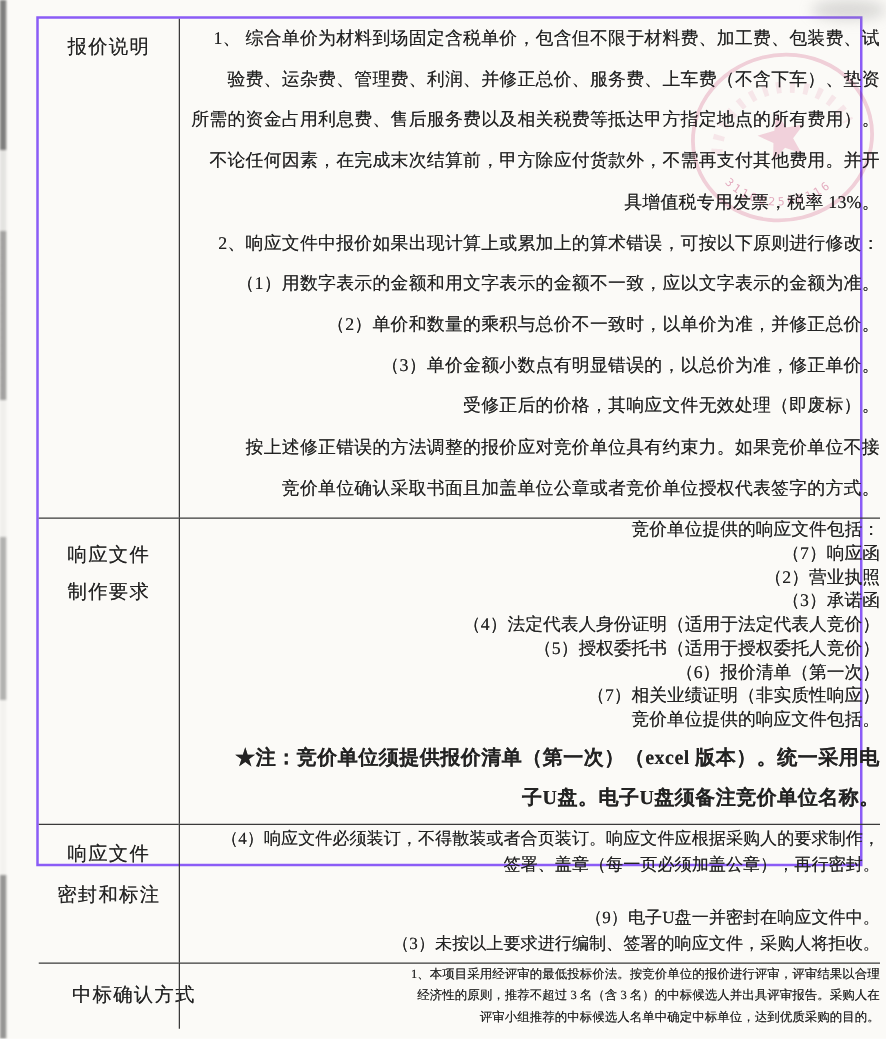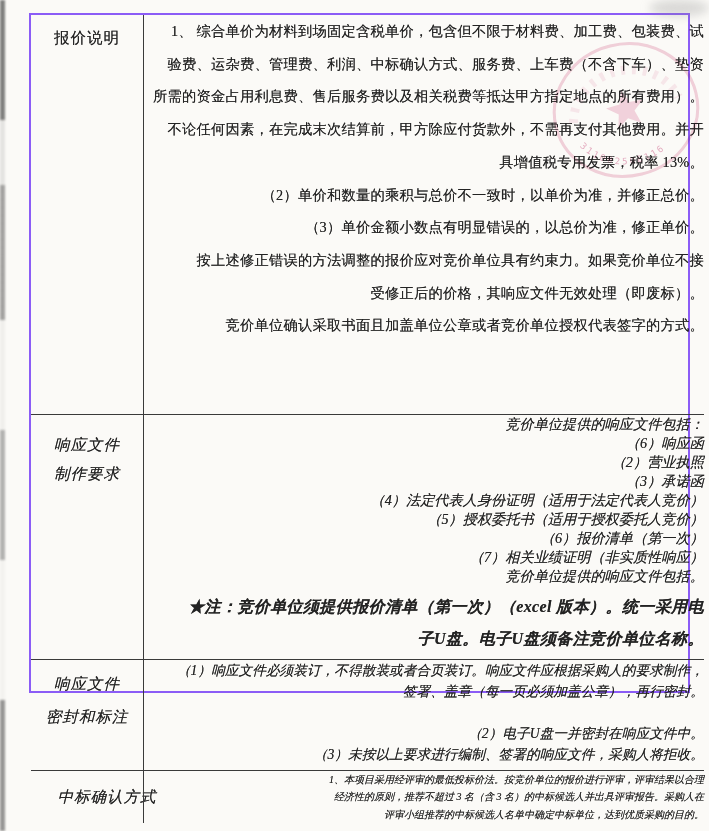--- a/index.html
+++ b/index.html
@@ -28,21 +28,21 @@
   }
   
   .doc-table{
     position:absolute;left:29px;top:13px;width:661px;height:680px;
     box-sizing:border-box;border:2px solid #8b5cf6;
     display:grid;grid-template-columns:112px 1fr;
     grid-template-rows:399px 245px 111px 1fr;
     background:transparent;z-index:2;text-align:right;
   }
   .cell{box-sizing:border-box;overflow:visible;}
-  .cell.bt{border-top:1px solid #3a3a3a;font-style:italic;}
+  .cell.bt{border-top:1px solid #3a3a3a;}
   .cell.content{border-left:1px solid #3a3a3a;padding:0 0 0 9px;}
   .label{
     display:flex;flex-direction:column;align-items:center;
     font-size:15.5px;letter-spacing:1px;
   }
   .label .line{white-space:nowrap;}
   .label-r1{padding-top:8px;}  .label-r1 .line{line-height:30px;}
   .label-r2{padding-top:15px;} .label-r2 .line{line-height:29px;}
   .label-r3{padding-top:7px;}  .label-r3 .line{line-height:33px;}
   .label-r4{justify-content:center;padding-left:40px;} .label-r4 .line{line-height:20px;}
@@ -70,62 +70,64 @@
 <div class="edge-left"></div>
 <div class="smudge-top-right"></div>
 
 <div class="doc-table">
 
   <div class="cell label label-r1">
       <div class="line">报价说明</div>
     </div>
   <div class="cell content content-r1">
       <div class="line">1、 综合单价为材料到场固定含税单价，包含但不限于材料费、加工费、包装费、试</div>
-      <div class="line">验费、运杂费、管理费、利润、中标确认方式、服务费、上车费（不含下车）、垫资</div>
+      <div class="line">验费、运杂费、管理费、利润、并修正总价、服务费、上车费（不含下车）、垫资</div>
       <div class="line">所需的资金占用利息费、售后服务费以及相关税费等抵达甲方指定地点的所有费用）。</div>
       <div class="line">不论任何因素，在完成末次结算前，甲方除应付货款外，不需再支付其他费用。并开</div>
       <div class="line">具增值税专用发票，税率 13%。</div>
+      <div class="line">2、响应文件中报价如果出现计算上或累加上的算术错误，可按以下原则进行修改：</div>
+      <div class="line">（1）用数字表示的金额和用文字表示的金额不一致，应以文字表示的金额为准。</div>
       <div class="line">（2）单价和数量的乘积与总价不一致时，以单价为准，并修正总价。</div>
       <div class="line">（3）单价金额小数点有明显错误的，以总价为准，修正单价。</div>
+      <div class="line">受修正后的价格，其响应文件无效处理（即废标）。</div>
       <div class="line">　　按上述修正错误的方法调整的报价应对竞价单位具有约束力。如果竞价单位不接</div>
-      <div class="line">受修正后的价格，其响应文件无效处理（即废标）。</div>
       <div class="line">竞价单位确认采取书面且加盖单位公章或者竞价单位授权代表签字的方式。</div>
     </div>
 
   <div class="cell label label-r2 bt">
       <div class="line">响应文件</div>
       <div class="line">制作要求</div>
     </div>
   <div class="cell content content-r2 bt">
     <div class="list">
         <div class="line">竞价单位提供的响应文件包括：</div>
-        <div class="line">（6）响应函</div>
+        <div class="line">（7）响应函</div>
         <div class="line">（2）营业执照</div>
         <div class="line">（3）承诺函</div>
         <div class="line">（4）法定代表人身份证明（适用于法定代表人竞价）</div>
         <div class="line">（5）授权委托书（适用于授权委托人竞价）</div>
         <div class="line">（6）报价清单（第一次）</div>
         <div class="line">（7）相关业绩证明（非实质性响应）</div>
         <div class="line">竞价单位提供的响应文件包括。</div>
       </div>
     <div class="note">
         <div class="line">★注：竞价单位须提供报价清单（第一次）（excel 版本）。统一采用电</div>
         <div class="line">子U盘。电子U盘须备注竞价单位名称。</div>
       </div>
   </div>
 
   <div class="cell label label-r3 bt">
       <div class="line">响应文件</div>
       <div class="line">密封和标注</div>
     </div>
   <div class="cell content content-r3 bt">
-      <div class="line">（1）响应文件必须装订，不得散装或者合页装订。响应文件应根据采购人的要求制作，</div>
+      <div class="line">（4）响应文件必须装订，不得散装或者合页装订。响应文件应根据采购人的要求制作，</div>
       <div class="line">签署、盖章（每一页必须加盖公章），再行密封。</div>
       <div class="line">&nbsp;</div>
-      <div class="line">（2）电子U盘一并密封在响应文件中。</div>
+      <div class="line">（9）电子U盘一并密封在响应文件中。</div>
       <div class="line">（3）未按以上要求进行编制、签署的响应文件，采购人将拒收。</div>
     </div>
 
   <div class="cell label label-r4 bt">
       <div class="line">中标确认方式</div>
     </div>
   <div class="cell content content-r4 bt">
       <div class="line">1、本项目采用经评审的最低投标价法。按竞价单位的报价进行评审，评审结果以合理</div>
       <div class="line">经济性的原则，推荐不超过 3 名（含 3 名）的中标候选人并出具评审报告。采购人在</div>
       <div class="line">评审小组推荐的中标候选人名单中确定中标单位，达到优质采购的目的。</div>

